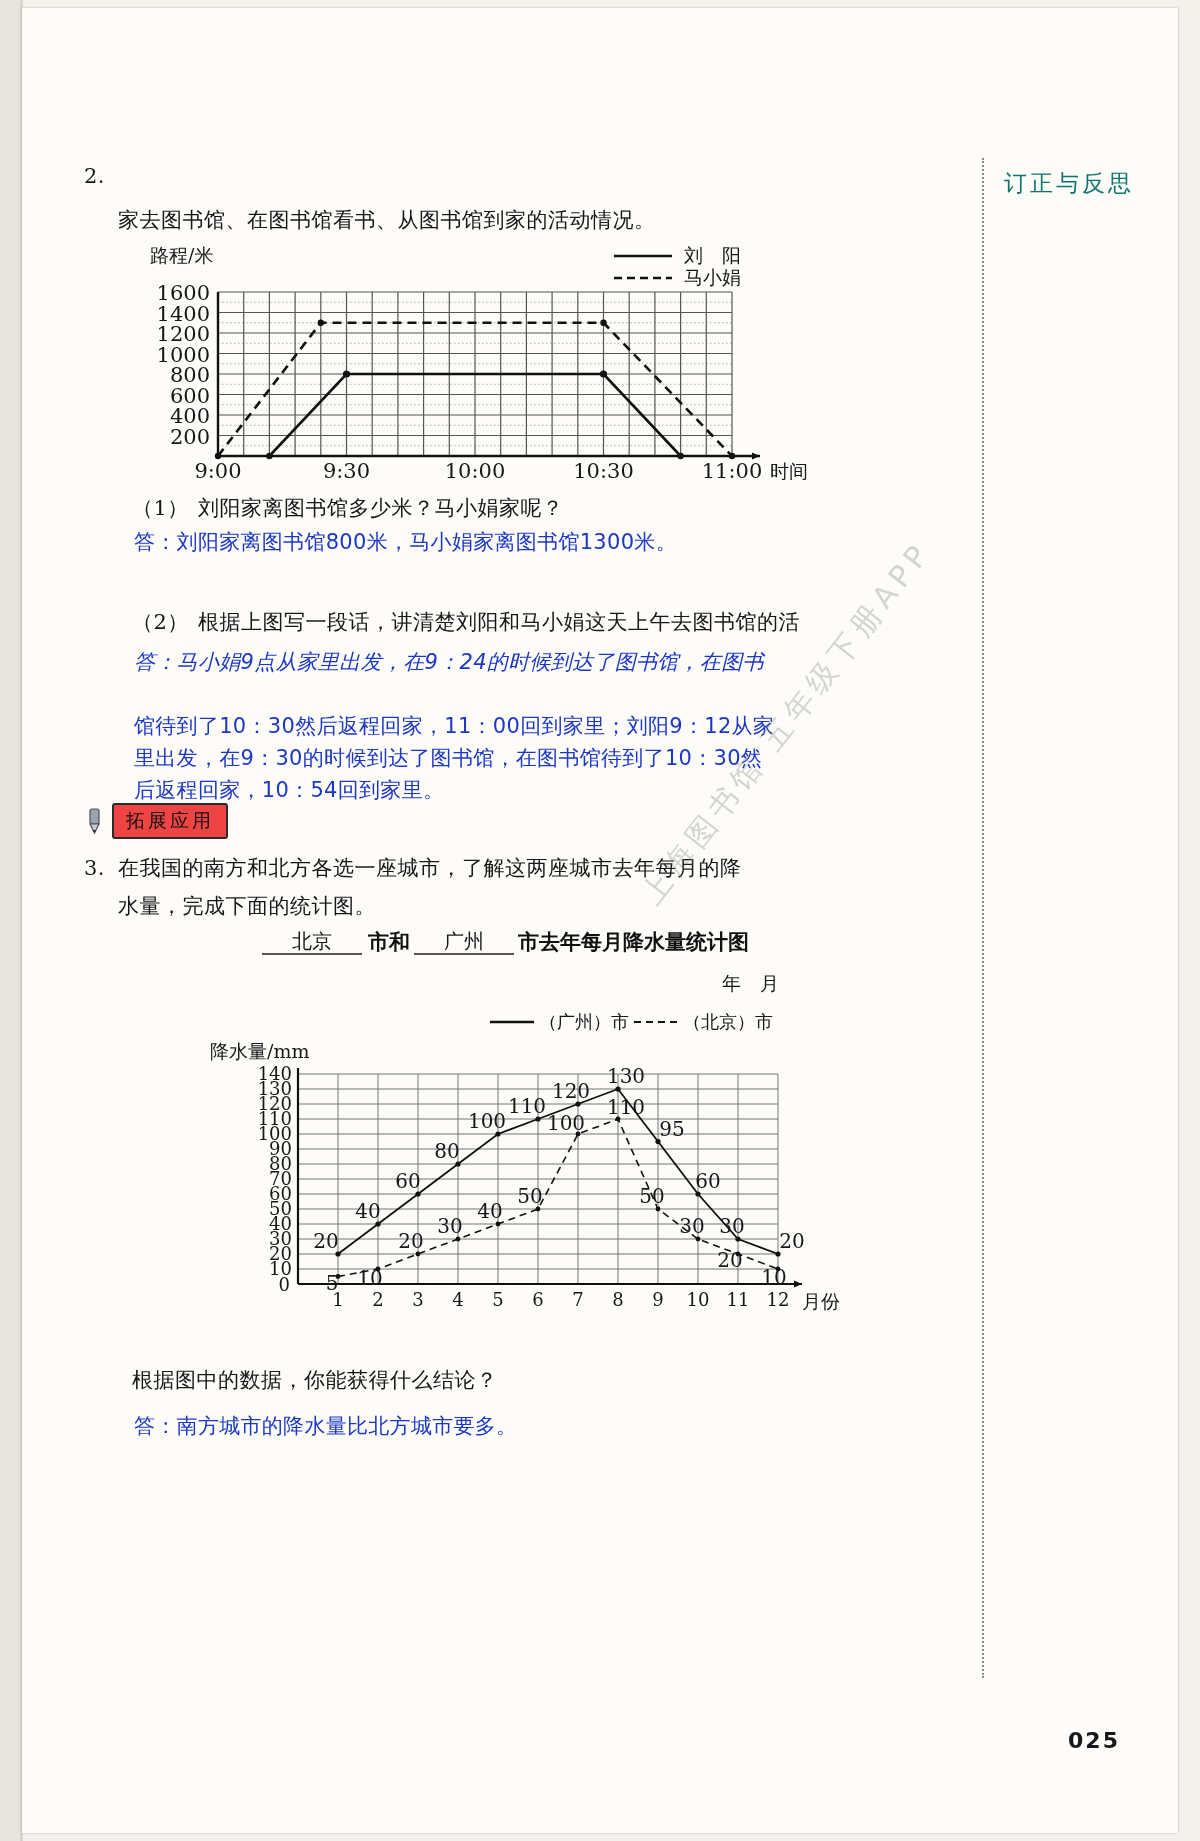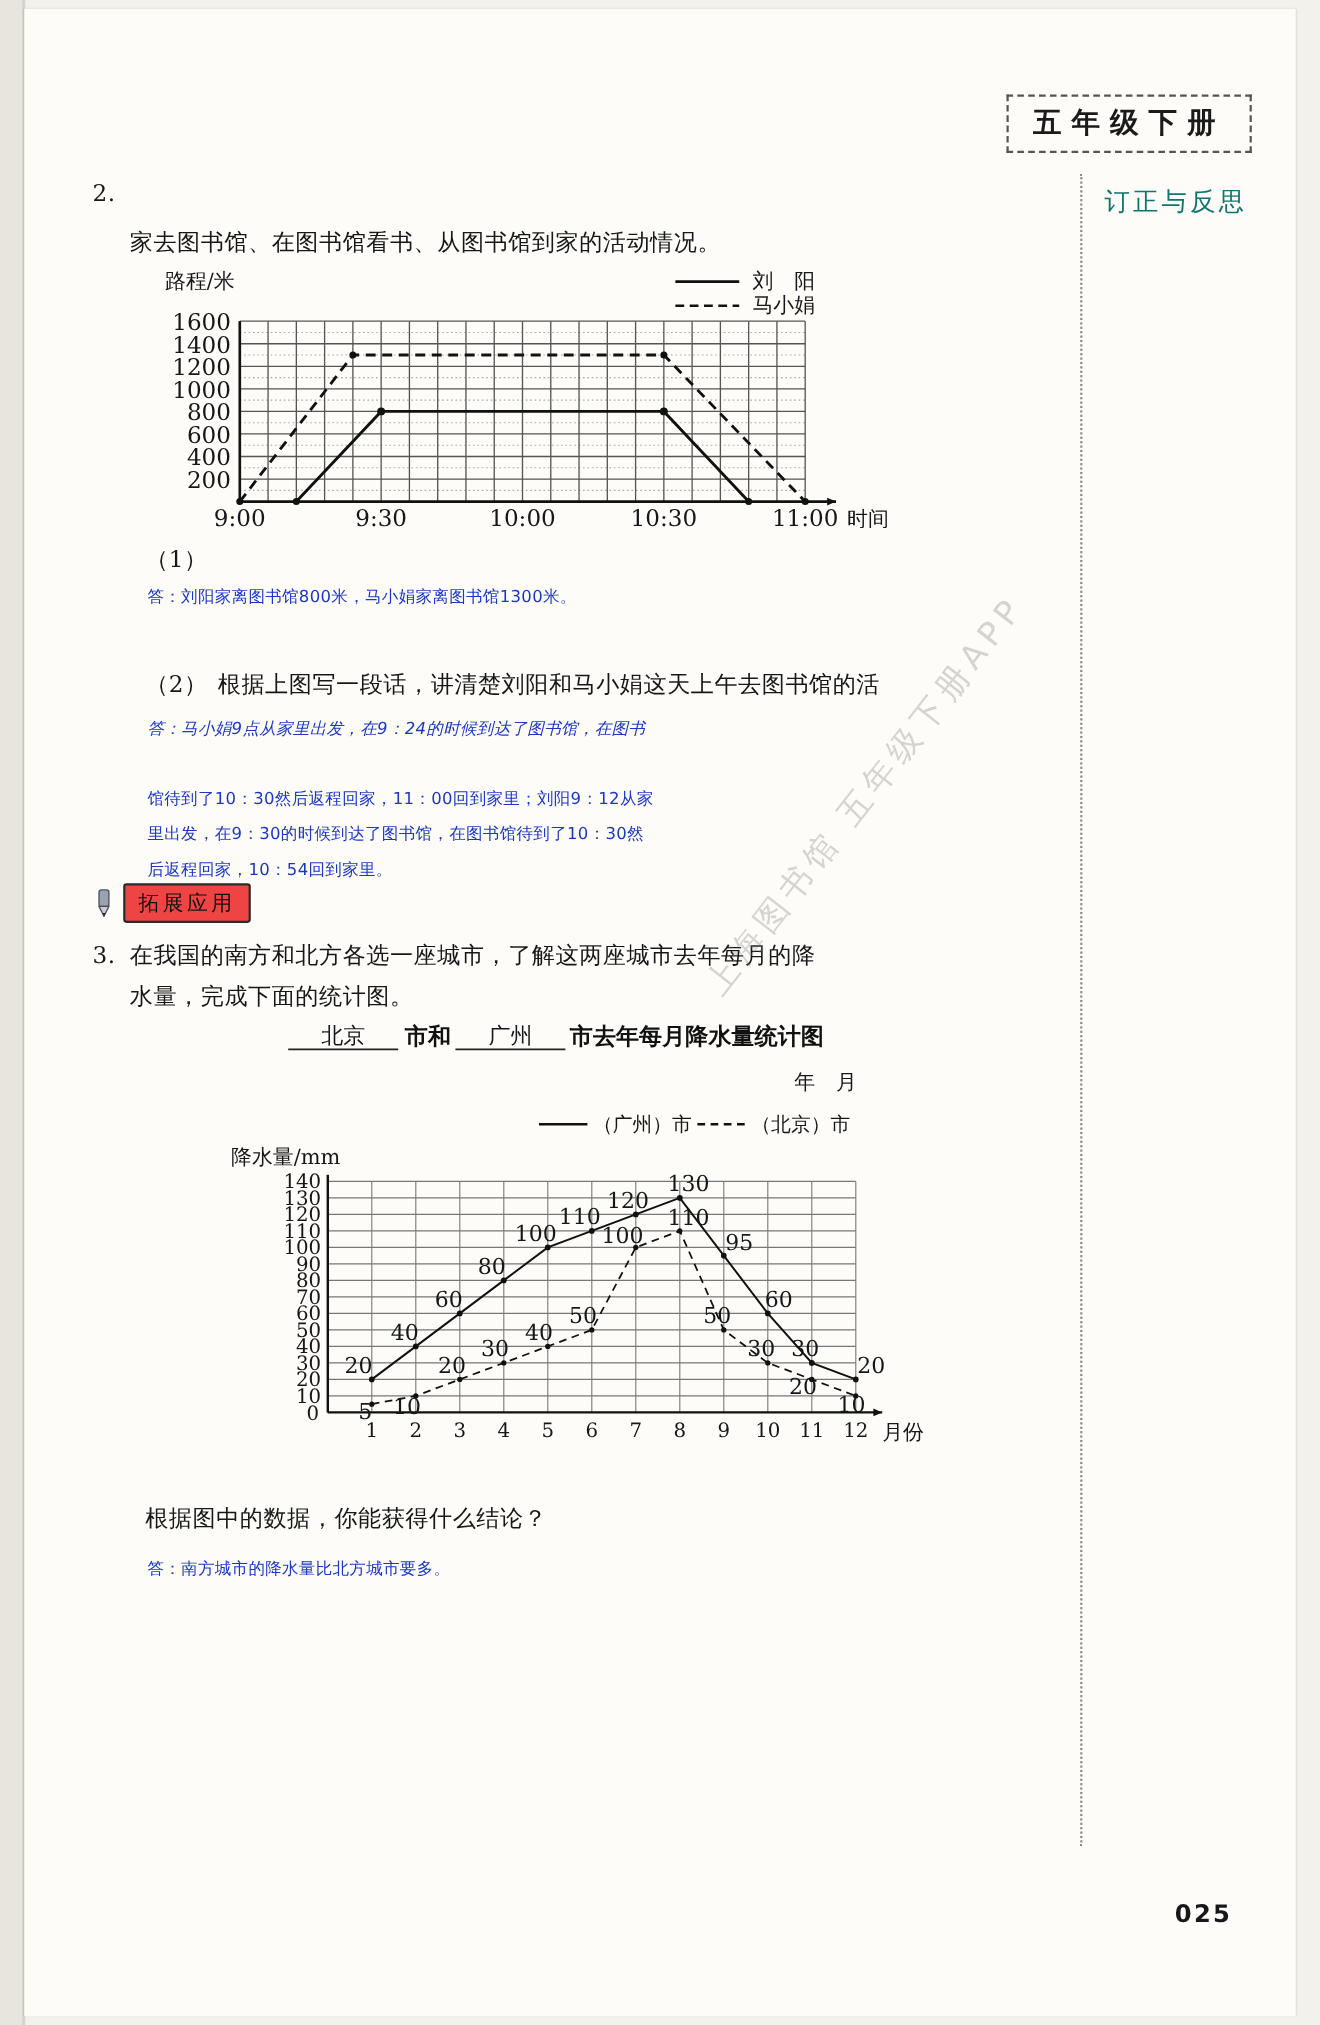--- a/index.html
+++ b/index.html
@@ -39,21 +39,21 @@
 
   
   .q{
     position:absolute;color:#17171a;
     font-family:"DejaVu Serif","Liberation Serif",serif;
     font-size:21px;line-height:44px;letter-spacing:.5px;
   }
   .ans{
     position:absolute;color:#1b37c8;
     font-family:"DejaVu Sans","Liberation Sans",sans-serif;
-    font-size:15px;line-height:37px;letter-spacing:.3px;
+    font-size:21px;line-height:37px;letter-spacing:.3px;
   }
 
   
   .tag{
     position:absolute;display:flex;align-items:center;gap:6px;
   }
   .tag .box{
     border:2px solid #2b2b2b;border-radius:3px;
     padding:3px 12px;font-size:19px;letter-spacing:3px;
     font-family:"DejaVu Sans","Liberation Sans",sans-serif;
@@ -84,21 +84,20 @@
   }
 </style>
 </head>
 <body>
 
 <div class="edge-left"></div>
 <div class="edge-strip"></div>
 
 <div class="page">
 
-  <div class="hdr">五年级下册</div>
 
   <div class="vdiv"></div>
   <div class="margin-title">订正与反思</div>
 
   <div class="q" style="left:62px;top:146px;">2.</div>
   <div class="q" style="left:96px;top:190px;width:800px;">家去图书馆、在图书馆看书、从图书馆到家的活动情况。</div>
 
   <div class="chartwrap" style="left:110px;top:232px;">
     <svg width="680" height="240" viewBox="0 0 680 240">
 
@@ -180,20 +179,21 @@
 
       <polyline points="137.4,216 214.5,134 471.5,134 548.6,216" fill="none" stroke="#111" stroke-width="2.6"></polyline>
       <circle cx="137.4" cy="216" r="3.2" fill="#111"></circle>
       <circle cx="214.5" cy="134" r="3.6" fill="#111"></circle>
       <circle cx="471.5" cy="134" r="3.6" fill="#111"></circle>
       <circle cx="548.6" cy="216" r="3.2" fill="#111"></circle>
     </svg>
   </div>
 
   <div class="q" style="left:110px;top:478px;">（1）</div>
+  <div class="q" style="left:176px;top:478px;width:700px;">刘阳家离图书馆多少米？马小娟家呢？</div>
   <div class="ans" style="left:112px;top:516px;width:760px;">答：刘阳家离图书馆800米，马小娟家离图书馆1300米。</div>
 
   <div class="q" style="left:110px;top:592px;">（2）</div>
   <div class="q" style="left:176px;top:592px;width:720px;">根据上图写一段话，讲清楚刘阳和马小娟这天上午去图书馆的活</div>
 
   <div class="ans" style="left:112px;top:636px;width:790px;font-style:italic;">答：马小娟9点从家里出发，在9：24的时候到达了图书馆，在图书</div>
   <div class="ans" style="left:112px;top:700px;width:790px;">馆待到了10：30然后返程回家，11：00回到家里；刘阳9：12从家</div>
   <div class="ans" style="left:112px;top:732px;width:790px;">里出发，在9：30的时候到达了图书馆，在图书馆待到了10：30然</div>
   <div class="ans" style="left:112px;top:764px;width:790px;">后返程回家，10：54回到家里。</div>
 

